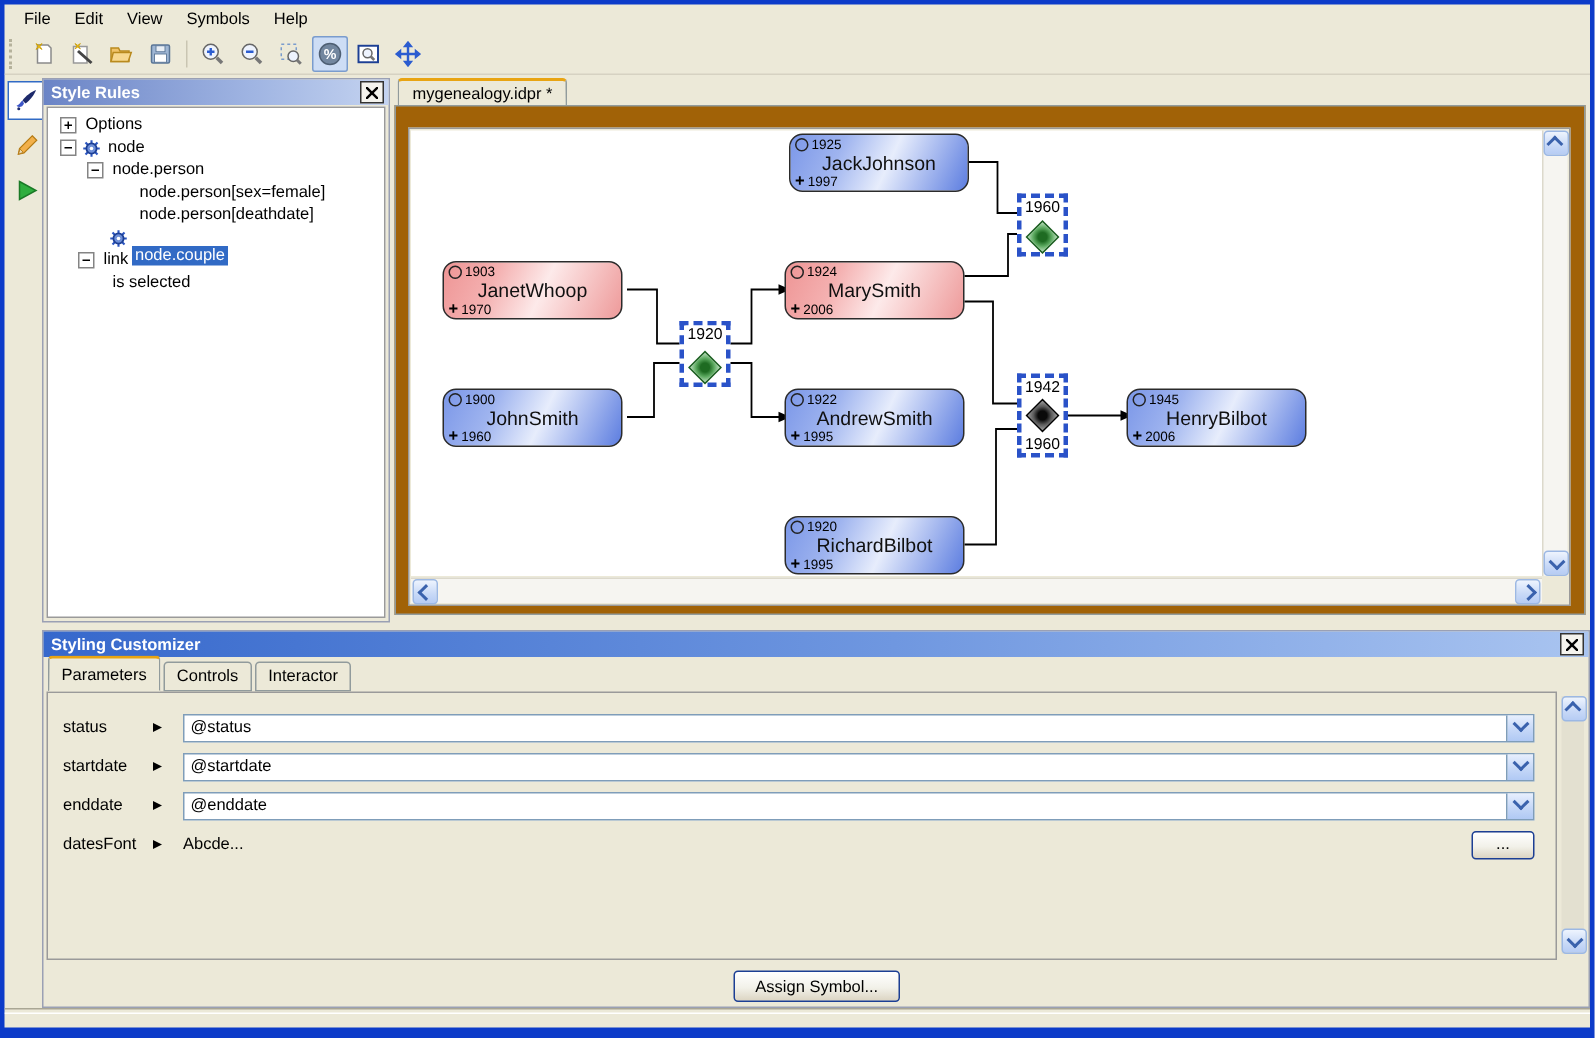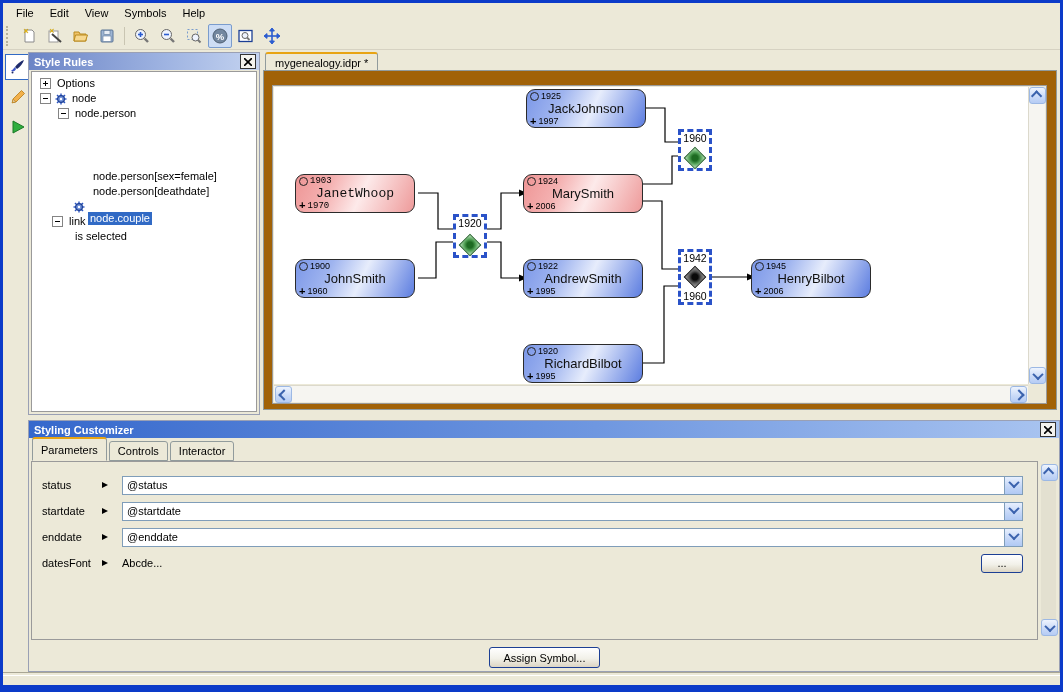--- a/index.html
+++ b/index.html
@@ -239,21 +239,21 @@
               <circle cx="6" cy="6" r="1.2" fill="#fff"></circle>
             </svg>
             <span class="tree-label">node</span>
           </div>
           <div class="tree-row" style="padding-left: 26px;">
             <span class="expander">
               <i class="h"></i>
             </span>
             <span class="tree-label">node.person</span>
           </div>
-          <div class="tree-row" style="padding-left: 44px; margin-top: 48px;">
+          <div class="tree-row" style="padding-left: 44px;">
             <span class="spacer15"></span>
             <span class="tree-label">node.person[sex=female]</span>
           </div>
           <div class="tree-row" style="padding-left: 44px;">
             <span class="spacer15"></span>
             <span class="tree-label">node.person[deathdate]</span>
           </div>
           <div class="tree-row" style="padding-left: 26px;">
             <span class="spacer15"></span>
             <svg class="gear" viewBox="0 0 12 12">
@@ -305,21 +305,21 @@
               <span class="birth">
                 <span class="ring"></span>
                 <span>1925</span>
               </span>
               <span class="pname">JackJohnson</span>
               <span class="death">
                 <span class="plus">+</span>
                 <span>1997</span>
               </span>
             </div>
-            <div class="person female" style="left: 21px; top: 87px; font-family: Liberation Mono, monospace;">
+            <div class="person female" style="left: 21px; top: 87px;">
               <span class="birth">
                 <span class="ring"></span>
                 <span>1903</span>
               </span>
               <span class="pname">JanetWhoop</span>
               <span class="death">
                 <span class="plus">+</span>
                 <span>1970</span>
               </span>
             </div>

